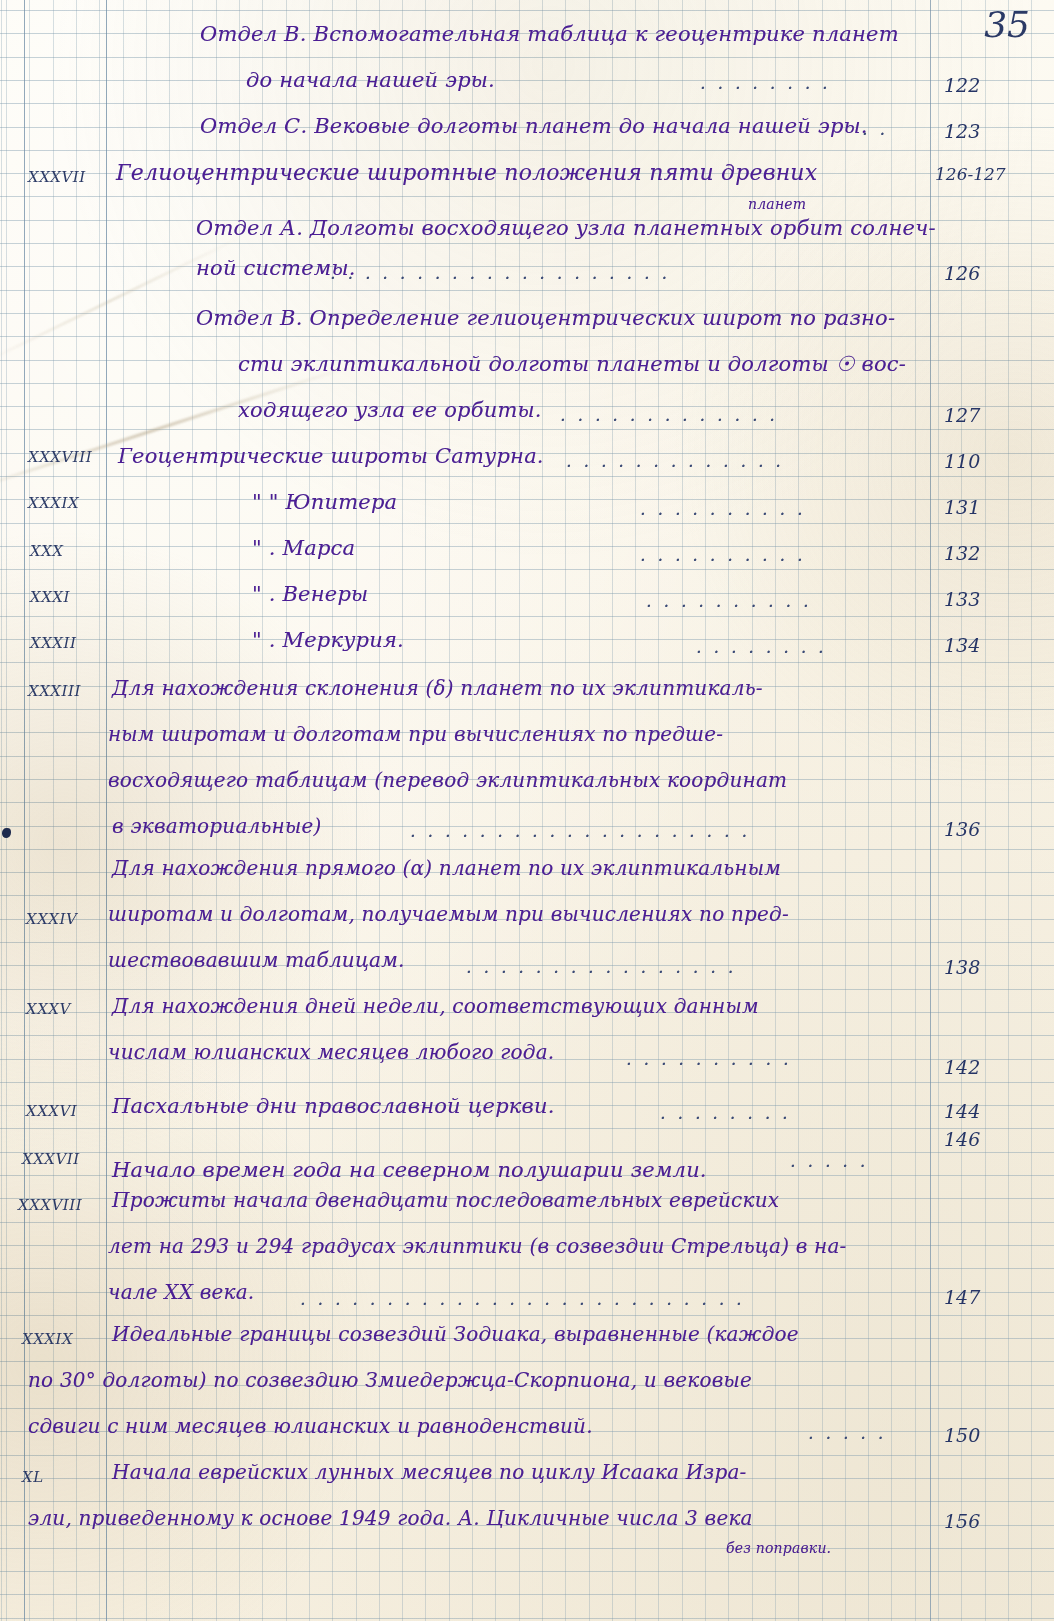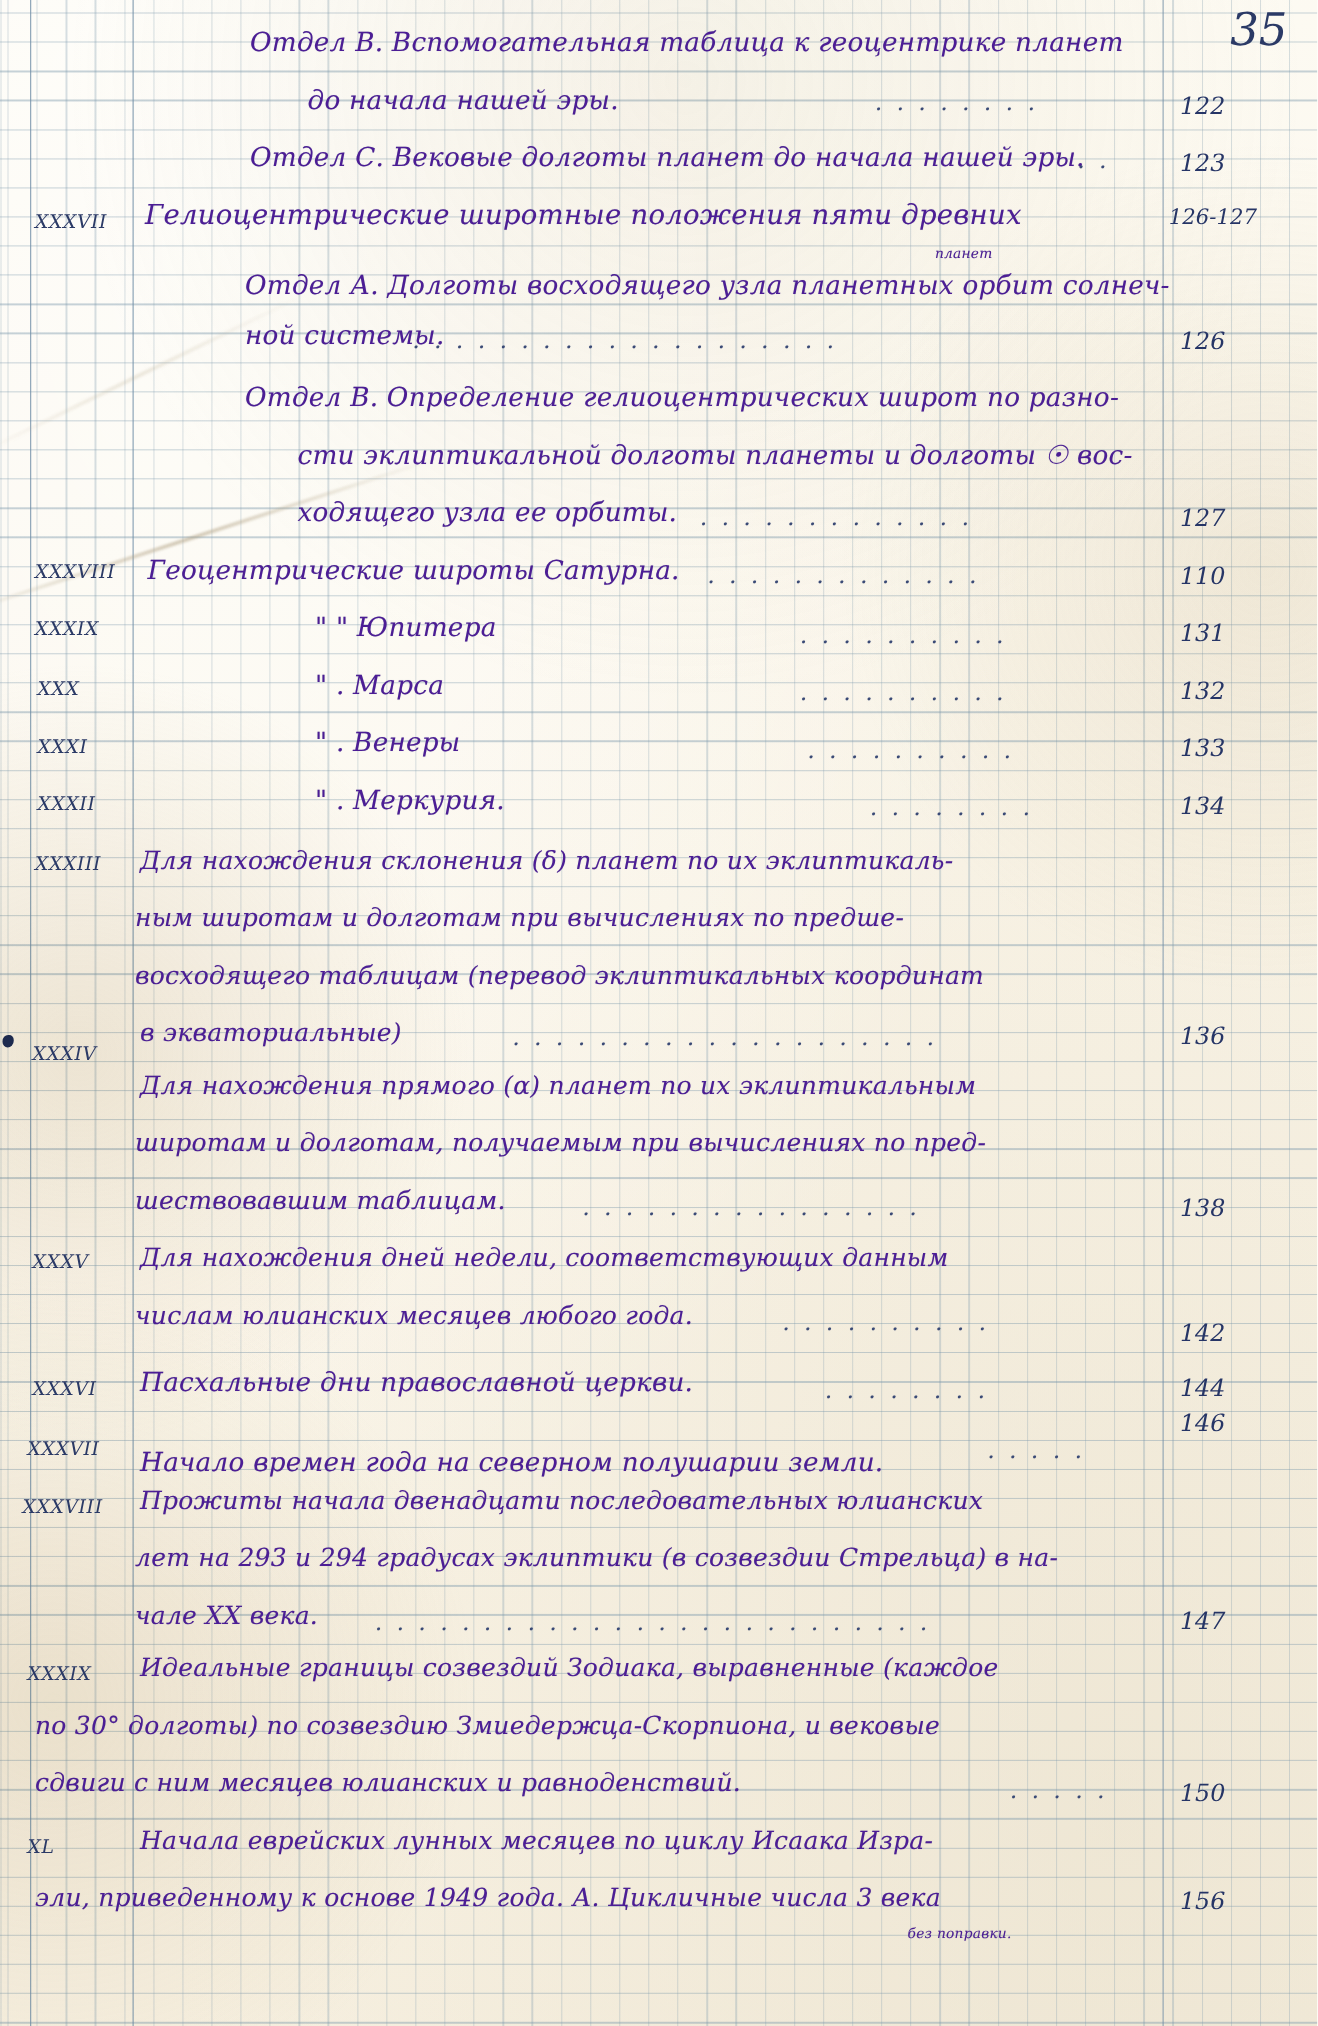--- a/index.html
+++ b/index.html
@@ -114,21 +114,21 @@
     top: 4px;
     font-family: "DejaVu Serif", serif;
     font-style: italic;
     font-size: 36px;
     color: #2b3a66;
   }
   .dots {
     letter-spacing: 3px;
     color: #3a4a76;
   }
-  .tiny { font-size: 11px; }
+  .tiny { font-size: 14px; }
   .t18 { font-size: 18px; }
   .t20 { font-size: 20px; }
   .t21 { font-size: 21px; }
   .t22 { font-size: 22px; }
   .ink-dot {
     position: absolute;
     left: 2px;
     top: 828px;
     width: 9px;
     height: 10px;
@@ -203,21 +203,21 @@
   <div class="num" style="left:944px; top:634px;">134</div>
 
   <div class="rom" style="left:28px; top:682px;">XXXIII</div>
   <div class="hw t20" style="left:112px; top:676px;">Для нахождения склонения (δ) планет по их эклиптикаль-</div>
   <div class="hw t20" style="left:108px; top:722px;">ным широтам и долготам при вычислениях по предше-</div>
   <div class="hw t20" style="left:108px; top:768px;">восходящего таблицам (перевод эклиптикальных координат</div>
   <div class="hw t20" style="left:112px; top:814px;">в экваториальные)</div>
   <div class="hw t18 dots" style="left:410px; top:820px;">. . . . . . . . . . . . . . . . . . . .</div>
   <div class="num" style="left:944px; top:818px;">136</div>
 
-  <div class="rom" style="left:26px; top:834px;">XXXIV</div>
+  <div class="rom" style="left:26px; top:910px;">XXXIV</div>
   <div class="hw t20" style="left:112px; top:856px;">Для нахождения прямого (α) планет по их эклиптикальным</div>
   <div class="hw t20" style="left:108px; top:902px;">широтам и долготам, получаемым при вычислениях по пред-</div>
   <div class="hw t20" style="left:108px; top:948px;">шествовавшим таблицам.</div>
   <div class="hw t18 dots" style="left:466px; top:956px;">. . . . . . . . . . . . . . . .</div>
   <div class="num" style="left:944px; top:956px;">138</div>
 
   <div class="rom" style="left:26px; top:1000px;">XXXV</div>
   <div class="hw t20" style="left:112px; top:994px;">Для нахождения дней недели, соответствующих данным</div>
   <div class="hw t20" style="left:108px; top:1040px;">числам юлианских месяцев любого года.</div>
   <div class="hw t18 dots" style="left:626px; top:1048px;">. . . . . . . . . .</div>
@@ -227,21 +227,21 @@
   <div class="hw t21" style="left:112px; top:1094px;">Пасхальные дни православной церкви.</div>
   <div class="hw t18 dots" style="left:660px; top:1102px;">. . . . . . . .</div>
   <div class="num" style="left:944px; top:1100px;">144</div>
 
   <div class="rom" style="left:22px; top:1150px;">XXXVII</div>
   <div class="hw t21" style="left:112px; top:1142px;margin-top:16px;">Начало времен года на северном полушарии земли.</div>
   <div class="hw t18 dots" style="left:790px; top:1150px;">. . . . .</div>
   <div class="num" style="left:944px; top:1128px;">146</div>
 
   <div class="rom" style="left:18px; top:1196px;">XXXVIII</div>
-  <div class="hw t20" style="left:112px; top:1188px;">Прожиты начала двенадцати последовательных юлианских</div>
+  <div class="hw t20" style="left:112px; top:1188px;">Прожиты начала двенадцати последовательных еврейских</div>
   <div class="hw t20" style="left:108px; top:1234px;">лет на 293 и 294 градусах эклиптики (в созвездии Стрельца) в на-</div>
   <div class="hw t20" style="left:108px; top:1280px;">чале XX века.</div>
   <div class="hw t18 dots" style="left:300px; top:1288px;">. . . . . . . . . . . . . . . . . . . . . . . . . .</div>
   <div class="num" style="left:944px; top:1286px;">147</div>
 
   <div class="rom" style="left:22px; top:1330px;">XXXIX</div>
   <div class="hw t20" style="left:112px; top:1322px;">Идеальные границы созвездий Зодиака, выравненные (каждое</div>
   <div class="hw t20" style="left:28px; top:1368px;">по 30° долготы) по созвездию Змиедержца-Скорпиона, и вековые</div>
   <div class="hw t20" style="left:28px; top:1414px;">сдвиги с ним месяцев юлианских и равноденствий.</div>
   <div class="hw t18 dots" style="left:808px; top:1422px;">. . . . .</div>

